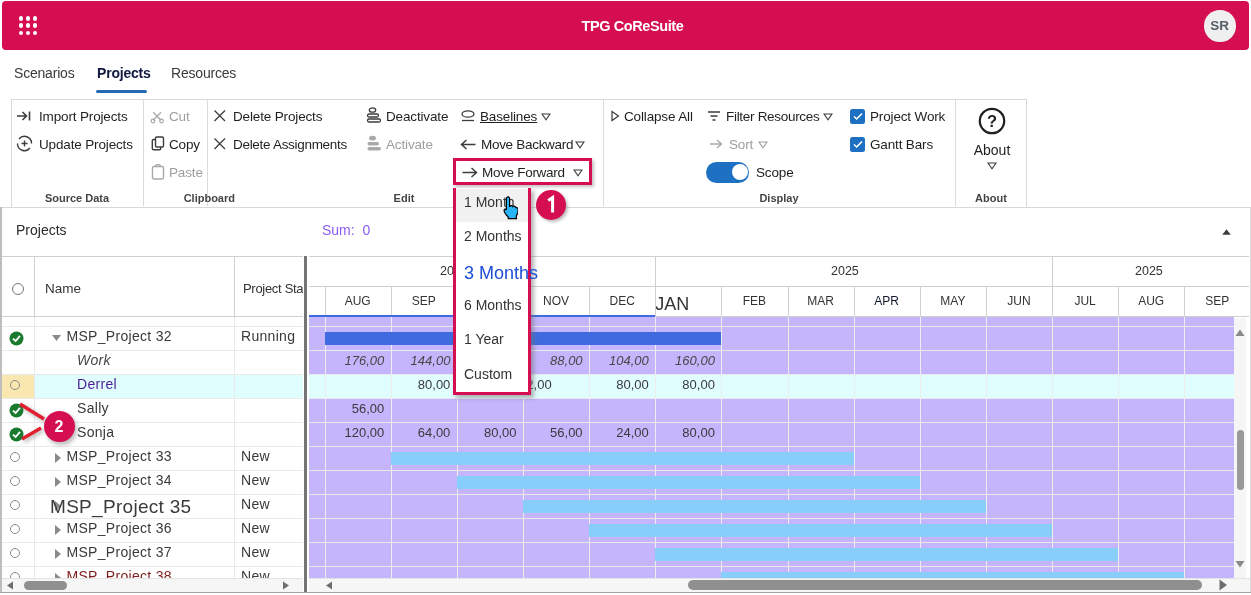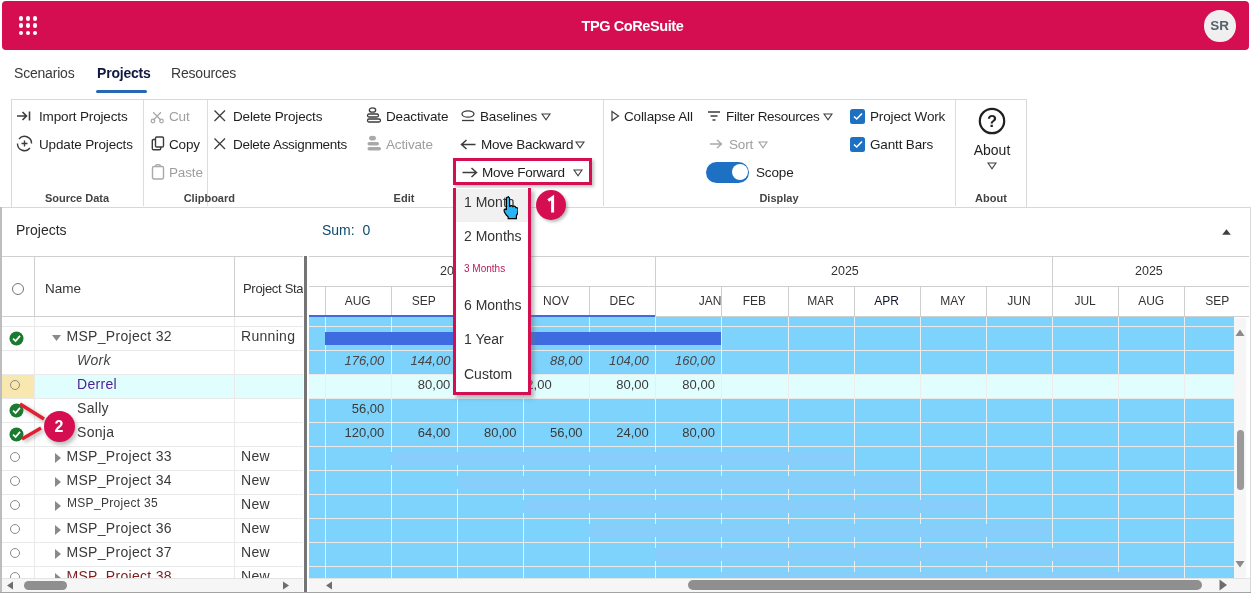--- a/index.html
+++ b/index.html
@@ -74,21 +74,21 @@
     <svg style="position:absolute;left:366px;top:135px;" width="16" height="17" viewBox="0 0 16 17">
       <ellipse cx="6.5" cy="3.2" rx="3.4" ry="2.4" fill="#a9a9a9"></ellipse>
       <rect x="1.5" y="7" width="11.5" height="3.4" rx="1.7" fill="#a9a9a9"></rect>
       <rect x="1.5" y="12" width="13.5" height="3.4" rx="1.7" fill="#a9a9a9"></rect>
     </svg>
     <div style="position:absolute;left:386px;top:136.5px;font-size:13.5px;letter-spacing:-0.15px;color:#9e9e9e;">Activate</div>
     <svg style="position:absolute;left:460px;top:110px;" width="16" height="12" viewBox="0 0 16 12">
       <ellipse cx="8" cy="4" rx="6" ry="3.2" stroke="#3c3c3c" fill="none" stroke-width="1.3"></ellipse>
       <path d="M2 10.5 H14" stroke="#3c3c3c" stroke-width="1.3"></path>
     </svg>
-    <div style="position:absolute;left:480px;top:108.5px;font-size:13.5px;letter-spacing:-0.15px;color:#1f1f1f;">Baselines</div>
+    <div style="position:absolute;left:480px;top:108.5px;font-size:13.5px;letter-spacing:-0.15px;color:#1f1f1f;text-decoration:underline;">Baselines</div>
     <svg style="position:absolute;left:541px;top:113px;" width="10" height="8" viewBox="0 0 10 8">
       <path d="M1 1 H9 L5 6.8 Z" stroke="#3c3c3c" stroke-width="1.1" fill="none"></path>
     </svg>
     <svg style="position:absolute;left:460px;top:138px;" width="17" height="13" viewBox="0 0 17 13">
       <path d="M15.5 6.5 H2 M6.5 2 L1.5 6.5 L6.5 11" stroke="#3c3c3c" stroke-width="1.5" fill="none"></path>
     </svg>
     <div style="position:absolute;left:481px;top:136.5px;font-size:13.5px;letter-spacing:-0.3px;color:#1f1f1f;">Move Backward</div>
     <svg style="position:absolute;left:575px;top:141px;" width="10" height="8" viewBox="0 0 10 8">
       <path d="M1 1 H9 L5 6.8 Z" stroke="#3c3c3c" stroke-width="1.1" fill="none"></path>
     </svg>
@@ -134,21 +134,21 @@
     <svg style="position:absolute;left:978px;top:107px;" width="28" height="28" viewBox="0 0 28 28">
       <circle cx="14" cy="14" r="12.2" stroke="#1f1f1f" stroke-width="2.2" fill="none"></circle>
       <text x="14" y="20" font-size="16.5" font-weight="bold" font-family="Liberation Sans" fill="#1f1f1f" text-anchor="middle">?</text>
     </svg>
     <div style="position:absolute;left:962px;top:142px;width:60px;text-align:center;font-size:14px;color:#1f1f1f;">About</div>
     <svg style="position:absolute;left:987px;top:162px;" width="10" height="8" viewBox="0 0 10 8">
       <path d="M1 1 H9 L5 6.8 Z" stroke="#3c3c3c" stroke-width="1.1" fill="none"></path>
     </svg>
     <div style="position:absolute;left:0px;top:206.5px;width:1251px;height:1px;background:#d8d8d8;"></div>
     <div style="position:absolute;left:16px;top:221.5px;font-size:14px;color:#2a2a2a;">Projects</div>
-    <div style="position:absolute;left:322px;top:221.5px;font-size:14px;color:#0c4a6e;text-align:center;">Sum:&nbsp;&nbsp;0</div>
+    <div style="position:absolute;left:322px;top:221.5px;font-size:14px;color:#8b5cf6;text-align:center;">Sum:&nbsp;&nbsp;0</div>
     <svg style="position:absolute;left:1221.5px;top:229px;" width="9" height="6" viewBox="0 0 9 6">
       <path d="M4.5 0.3 L8.8 5.7 H0.2 Z" fill="#3f3f3f"></path>
     </svg>
     <div style="position:absolute;left:2px;top:256px;width:301px;height:61px;border-top:1px solid #cfcfcf;border-bottom:1px solid #cfcfcf;background:#fff;"></div>
     <div style="position:absolute;left:33.6px;top:256px;width:1px;height:61px;background:#cfcfcf;"></div>
     <div style="position:absolute;left:233.6px;top:256px;width:1px;height:61px;background:#cfcfcf;"></div>
     <div style="position:absolute;left:12px;top:282.5px;width:12px;height:12px;border:1.4px solid #767676;border-radius:50%;"></div>
     <div style="position:absolute;left:45px;top:281px;font-size:13.5px;color:#333;">Name</div>
     <div style="position:absolute;left:243px;top:281px;font-size:13px;letter-spacing:-0.3px;color:#333;width:60px;overflow:hidden;white-space:nowrap;">Project Status</div>
     <div style="position:absolute;left:309px;top:256px;width:940px;height:61px;border-top:1px solid #cfcfcf;background:#fff;"></div>
@@ -157,21 +157,21 @@
     <div style="position:absolute;left:655.25px;top:257px;width:1px;height:29px;background:#cfcfcf;"></div>
     <div style="position:absolute;left:1052.03px;top:257px;width:1px;height:29px;background:#cfcfcf;"></div>
     <div style="position:absolute;left:440px;top:264px;font-size:12.5px;color:#333;">2024</div>
     <div style="position:absolute;left:831px;top:264px;font-size:12.5px;color:#333;">2025</div>
     <div style="position:absolute;left:1135px;top:264px;font-size:12.5px;color:#333;">2025</div>
     <div style="position:absolute;left:324.6px;top:294px;width:66.13px;text-align:center;font-size:12px;color:#333;">AUG</div>
     <div style="position:absolute;left:390.73px;top:294px;width:66.13px;text-align:center;font-size:12px;color:#333;">SEP</div>
     <div style="position:absolute;left:456.86px;top:294px;width:66.13px;text-align:center;font-size:12px;color:#333;">OCT</div>
     <div style="position:absolute;left:522.99px;top:294px;width:66.13px;text-align:center;font-size:12px;color:#333;">NOV</div>
     <div style="position:absolute;left:589.12px;top:294px;width:66.13px;text-align:center;font-size:12px;color:#333;">DEC</div>
-    <div style="position:absolute;left:655.25px;top:294px;width:66.13px;text-align:right;font-size:12px;color:#333;">JAN</div>
+    <div style="position:absolute;left:655.25px;top:294px;width:66.13px;text-align:left;font-size:18px;color:#333;">JAN</div>
     <div style="position:absolute;left:721.38px;top:294px;width:66.13px;text-align:center;font-size:12px;color:#333;">FEB</div>
     <div style="position:absolute;left:787.51px;top:294px;width:66.13px;text-align:center;font-size:12px;color:#333;">MAR</div>
     <div style="position:absolute;left:853.64px;top:294px;width:66.13px;text-align:center;font-size:12px;color:#0f172a;">APR</div>
     <div style="position:absolute;left:919.77px;top:294px;width:66.13px;text-align:center;font-size:12px;color:#333;">MAY</div>
     <div style="position:absolute;left:985.9px;top:294px;width:66.13px;text-align:center;font-size:12px;color:#333;">JUN</div>
     <div style="position:absolute;left:1052.03px;top:294px;width:66.12999999999988px;text-align:center;font-size:12px;color:#333;">JUL</div>
     <div style="position:absolute;left:1118.1599999999999px;top:294px;width:66.13000000000011px;text-align:center;font-size:12px;color:#333;">AUG</div>
     <div style="position:absolute;left:1184.29px;top:294px;width:66.13000000000011px;text-align:center;font-size:12px;color:#333;">SEP</div>
     <div style="position:absolute;left:324.6px;top:287px;width:1px;height:29px;background:#cfcfcf;"></div>
     <div style="position:absolute;left:390.73px;top:287px;width:1px;height:29px;background:#cfcfcf;"></div>
@@ -236,42 +236,42 @@
       <div style="position:absolute;left:7.5px;top:158.5px;width:10.5px;height:10.5px;border:1.4px solid #8a8a8a;border-radius:50%;"></div>
       <svg style="position:absolute;left:51px;top:159px;" width="9" height="12" viewBox="0 0 9 12">
         <path d="M2 1 L8 6 L2 11 Z" fill="#8a8a8a"></path>
       </svg>
       <div style="position:absolute;left:64.5px;top:155px;font-size:14px;letter-spacing:0.3px;color:#3a3a3a;white-space:nowrap;">MSP_Project 34</div>
       <div style="position:absolute;left:239px;top:155px;font-size:14px;letter-spacing:0.3px;color:#3a3a3a;white-space:nowrap;">New</div>
       <div style="position:absolute;left:7.5px;top:182.5px;width:10.5px;height:10.5px;border:1.4px solid #8a8a8a;border-radius:50%;"></div>
       <svg style="position:absolute;left:51px;top:183px;" width="9" height="12" viewBox="0 0 9 12">
         <path d="M2 1 L8 6 L2 11 Z" fill="#8a8a8a"></path>
       </svg>
-      <div style="position:absolute;left:65px;top:179px;font-size:12px;letter-spacing:0.3px;color:#3a3a3a;white-space:nowrap;">MSP_Project 35</div>
+      <div style="position:absolute;left:48px;top:179px;font-size:19px;letter-spacing:0.3px;color:#3a3a3a;white-space:nowrap;">MSP_Project 35</div>
       <div style="position:absolute;left:239px;top:179px;font-size:14px;letter-spacing:0.3px;color:#3a3a3a;white-space:nowrap;">New</div>
       <div style="position:absolute;left:7.5px;top:206.5px;width:10.5px;height:10.5px;border:1.4px solid #8a8a8a;border-radius:50%;"></div>
       <svg style="position:absolute;left:51px;top:207px;" width="9" height="12" viewBox="0 0 9 12">
         <path d="M2 1 L8 6 L2 11 Z" fill="#8a8a8a"></path>
       </svg>
       <div style="position:absolute;left:64.5px;top:203px;font-size:14px;letter-spacing:0.3px;color:#3a3a3a;white-space:nowrap;">MSP_Project 36</div>
       <div style="position:absolute;left:239px;top:203px;font-size:14px;letter-spacing:0.3px;color:#3a3a3a;white-space:nowrap;">New</div>
       <div style="position:absolute;left:7.5px;top:230.5px;width:10.5px;height:10.5px;border:1.4px solid #8a8a8a;border-radius:50%;"></div>
       <svg style="position:absolute;left:51px;top:231px;" width="9" height="12" viewBox="0 0 9 12">
         <path d="M2 1 L8 6 L2 11 Z" fill="#8a8a8a"></path>
       </svg>
       <div style="position:absolute;left:64.5px;top:227px;font-size:14px;letter-spacing:0.3px;color:#3a3a3a;white-space:nowrap;">MSP_Project 37</div>
       <div style="position:absolute;left:239px;top:227px;font-size:14px;letter-spacing:0.3px;color:#3a3a3a;white-space:nowrap;">New</div>
       <div style="position:absolute;left:7.5px;top:254.5px;width:10.5px;height:10.5px;border:1.4px solid #8a8a8a;border-radius:50%;"></div>
       <svg style="position:absolute;left:51px;top:255px;" width="9" height="12" viewBox="0 0 9 12">
         <path d="M2 1 L8 6 L2 11 Z" fill="#8a8a8a"></path>
       </svg>
       <div style="position:absolute;left:64.5px;top:251px;font-size:14px;letter-spacing:0.3px;color:#7f1d1d;white-space:nowrap;">MSP_Project 38</div>
       <div style="position:absolute;left:239px;top:251px;font-size:14px;letter-spacing:0.3px;color:#3a3a3a;white-space:nowrap;">New</div>
     </div>
-    <div style="position:absolute;left:309px;top:317px;width:925px;height:261px;background:#7dd3fc;overflow:hidden;">
+    <div style="position:absolute;left:309px;top:317px;width:925px;height:261px;background:#c4b5fd;overflow:hidden;">
       <div style="position:absolute;left:0px;top:57px;width:925px;height:24px;background:#e1feff;"></div>
       <div style="position:absolute;left:0px;top:9px;width:925px;height:1px;background:#e9e9e9;"></div>
       <div style="position:absolute;left:0px;top:33px;width:925px;height:1px;background:#e9e9e9;"></div>
       <div style="position:absolute;left:0px;top:57px;width:925px;height:1px;background:#e9e9e9;"></div>
       <div style="position:absolute;left:0px;top:81px;width:925px;height:1px;background:#e9e9e9;"></div>
       <div style="position:absolute;left:0px;top:105px;width:925px;height:1px;background:#e9e9e9;"></div>
       <div style="position:absolute;left:0px;top:129px;width:925px;height:1px;background:#e9e9e9;"></div>
       <div style="position:absolute;left:0px;top:153px;width:925px;height:1px;background:#e9e9e9;"></div>
       <div style="position:absolute;left:0px;top:177px;width:925px;height:1px;background:#e9e9e9;"></div>
       <div style="position:absolute;left:0px;top:201px;width:925px;height:1px;background:#e9e9e9;"></div>
@@ -340,21 +340,21 @@
     </svg>
     <div style="position:absolute;left:1237px;top:430px;width:7px;height:60px;border-radius:3.5px;background:#9a9a9a;"></div>
     <div style="position:absolute;left:0px;top:207px;width:1.5px;height:385px;background:#bdbdbd;"></div>
     <div style="position:absolute;left:1249.5px;top:207px;width:1.5px;height:385px;background:#d9d9d9;"></div>
     <div style="position:absolute;left:0px;top:591.5px;width:1251px;height:1.5px;background:#a3a3a3;"></div>
     <div style="position:absolute;left:453px;top:157.5px;width:0px;"></div>
     <div style="position:absolute;left:453px;top:188px;width:78px;height:206.5px;border:3px solid #d40e50;border-top:none;background:#fff;box-shadow:3px 3px 4px rgba(110,110,110,.5);"></div>
     <div style="position:absolute;left:456px;top:188.5px;width:72px;height:33px;background:#f1f1f1;"></div>
     <div style="position:absolute;left:464px;top:194.0px;font-size:14px;color:#333;white-space:nowrap;">1 Month</div>
     <div style="position:absolute;left:464px;top:228.3px;font-size:14px;color:#333;white-space:nowrap;">2 Months</div>
-    <div style="position:absolute;left:464px;top:262.6px;font-size:10px;color:#be185d;white-space:nowrap;">3 Months</div>
+    <div style="position:absolute;left:464px;top:262.6px;font-size:18px;color:#1d4ed8;white-space:nowrap;">3 Months</div>
     <div style="position:absolute;left:464px;top:296.9px;font-size:14px;color:#333;white-space:nowrap;">6 Months</div>
     <div style="position:absolute;left:464px;top:331.2px;font-size:14px;color:#333;white-space:nowrap;">1 Year</div>
     <div style="position:absolute;left:464px;top:365.5px;font-size:14px;color:#333;white-space:nowrap;">Custom</div>
     <div style="position:absolute;left:535.5px;top:189.5px;width:30px;height:30px;border-radius:50%;background:#d40e50;box-shadow:2px 2px 3px rgba(120,120,120,.5);"></div>
     <svg style="position:absolute;left:535.5px;top:189.5px;" width="30" height="30" viewBox="0 0 30 30">
       <path d="M12.2 10.5 L16.6 7.5 V22.5" stroke="#fff" stroke-width="3" fill="none"></path>
     </svg>
     <svg style="position:absolute;left:501px;top:196px;" width="17" height="25" viewBox="0 0 17 25">
       <path d="M5.4 2.6 a1.6 1.6 0 0 1 3.2 0 V10.4 h0.4 c0.3 -1.1 2.7 -1.1 3 0.2 c1 -0.8 2.7 -0.3 2.9 1 c1.2 -0.2 2.3 0.5 2.3 1.9 c0 2.2 -0.7 4.6 -1.8 6.1 V22.6 H7.2 V20.9 c-1.9 -1.9 -4.1 -5 -4.1 -6.5 c0 -1.4 1.7 -1.7 2.3 -0.5 Z" fill="#29b5f5" stroke="#000" stroke-width="1.2"></path>
     </svg>

